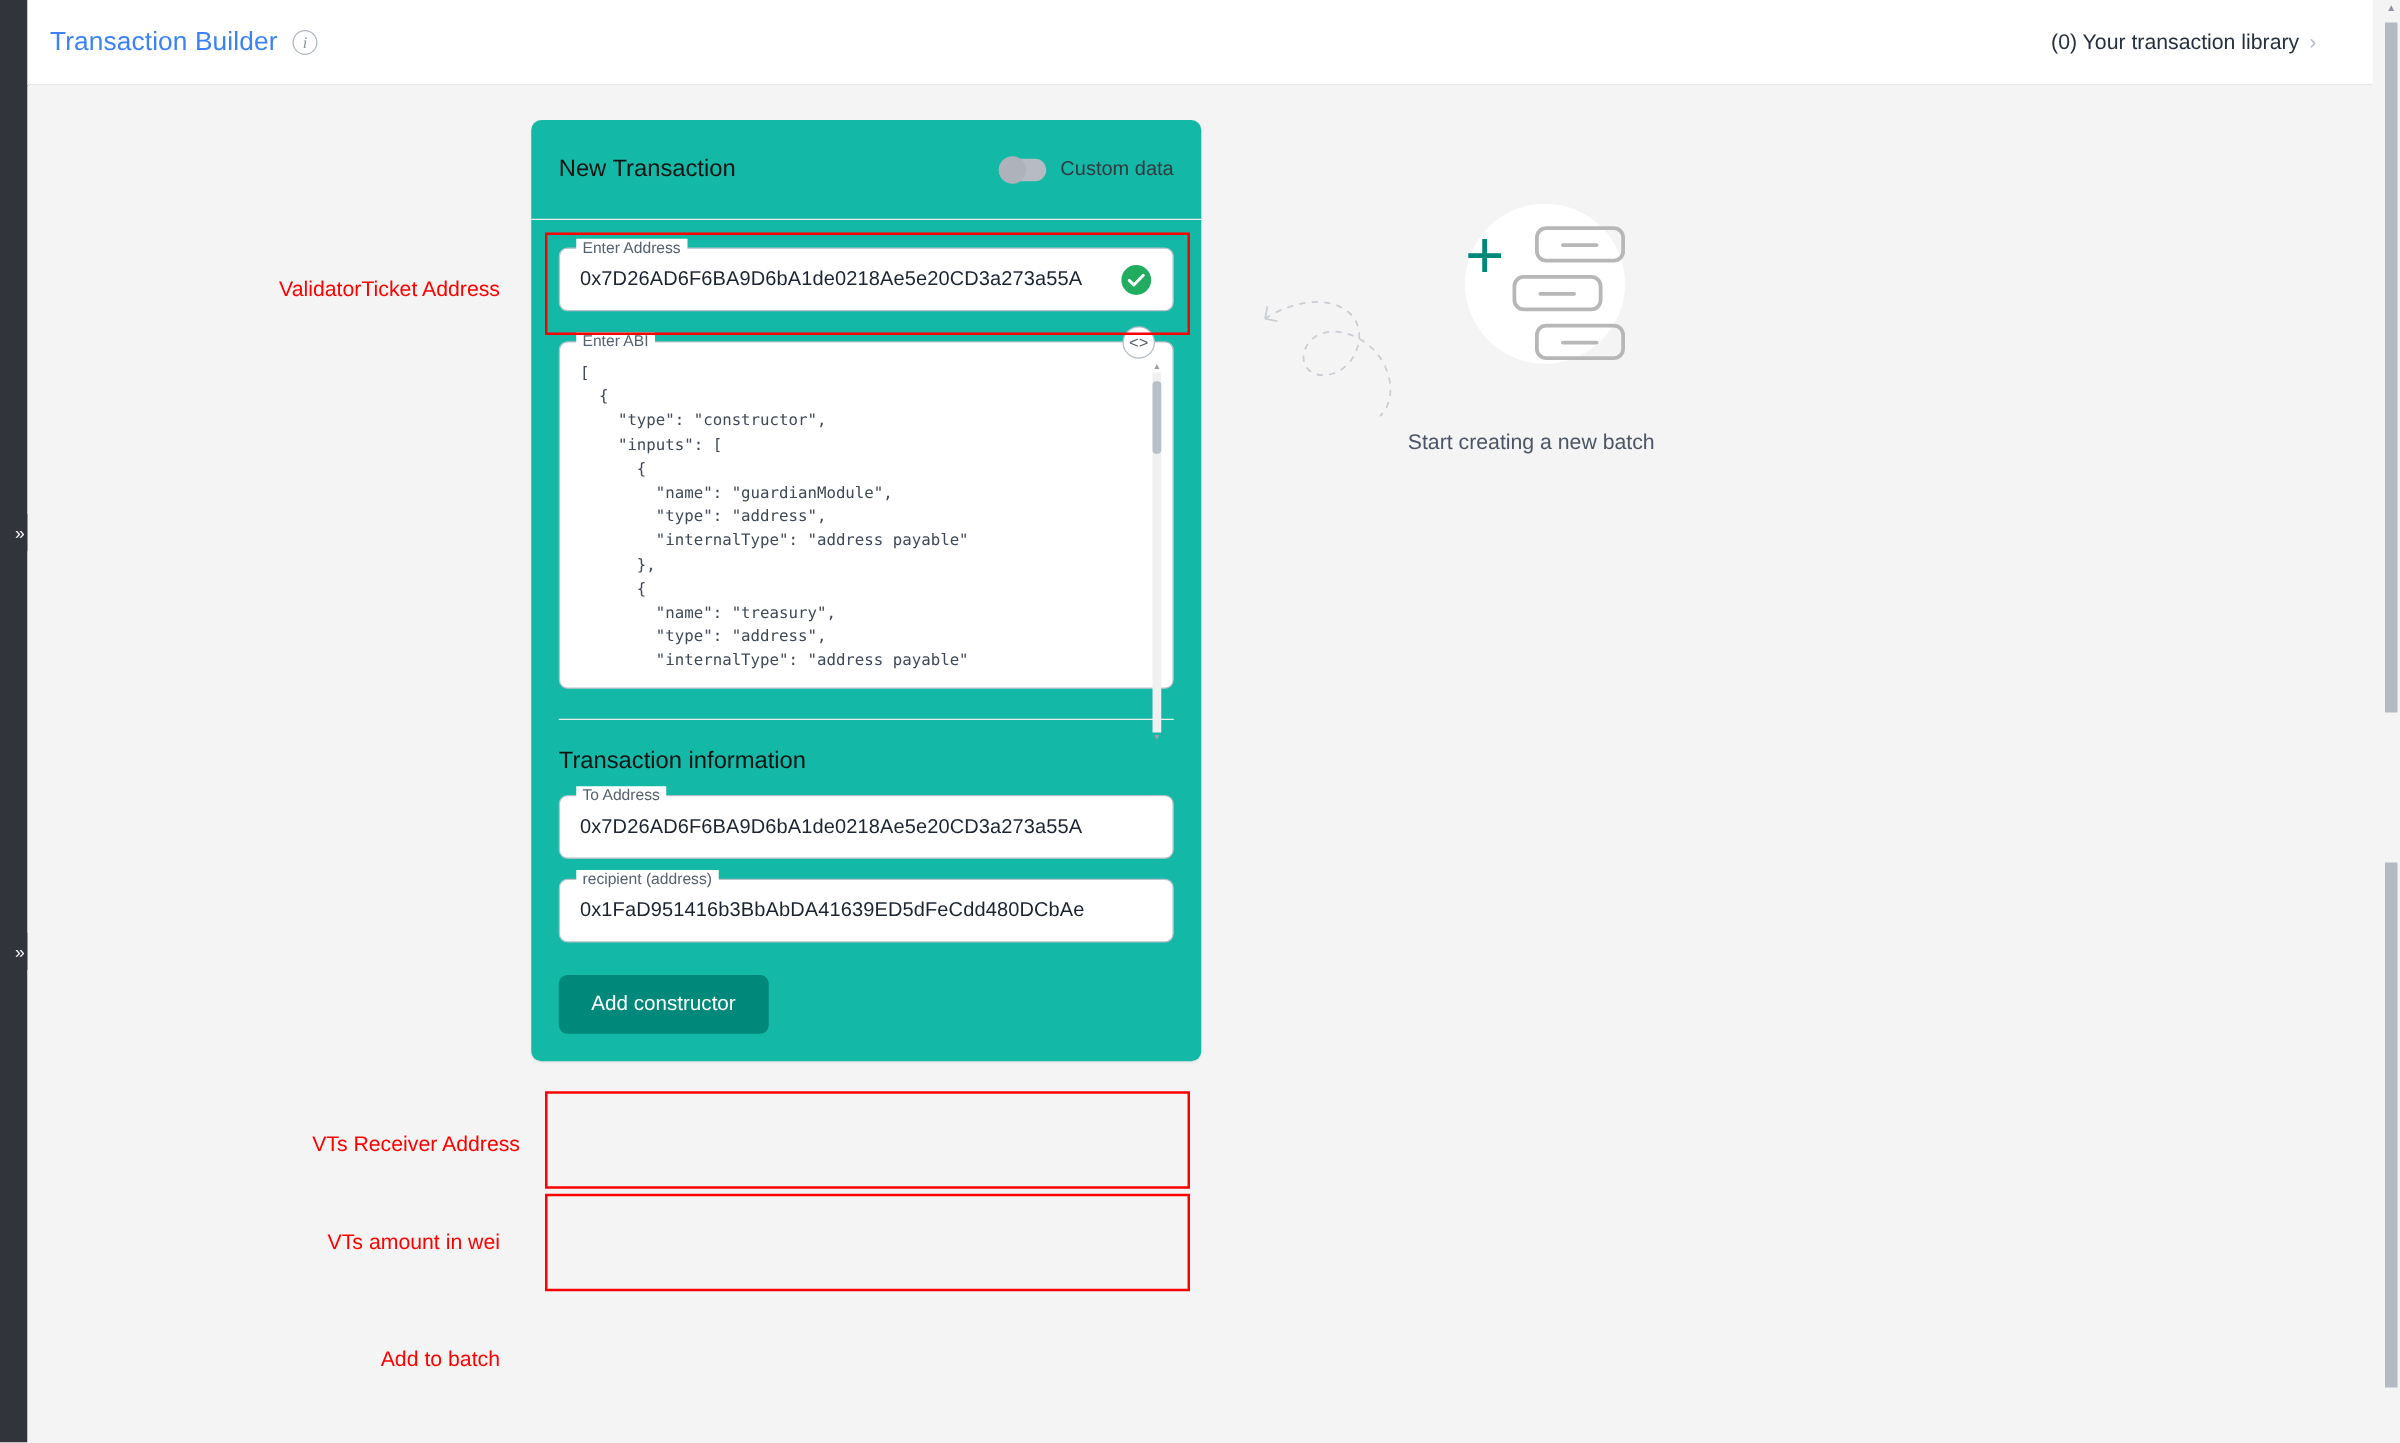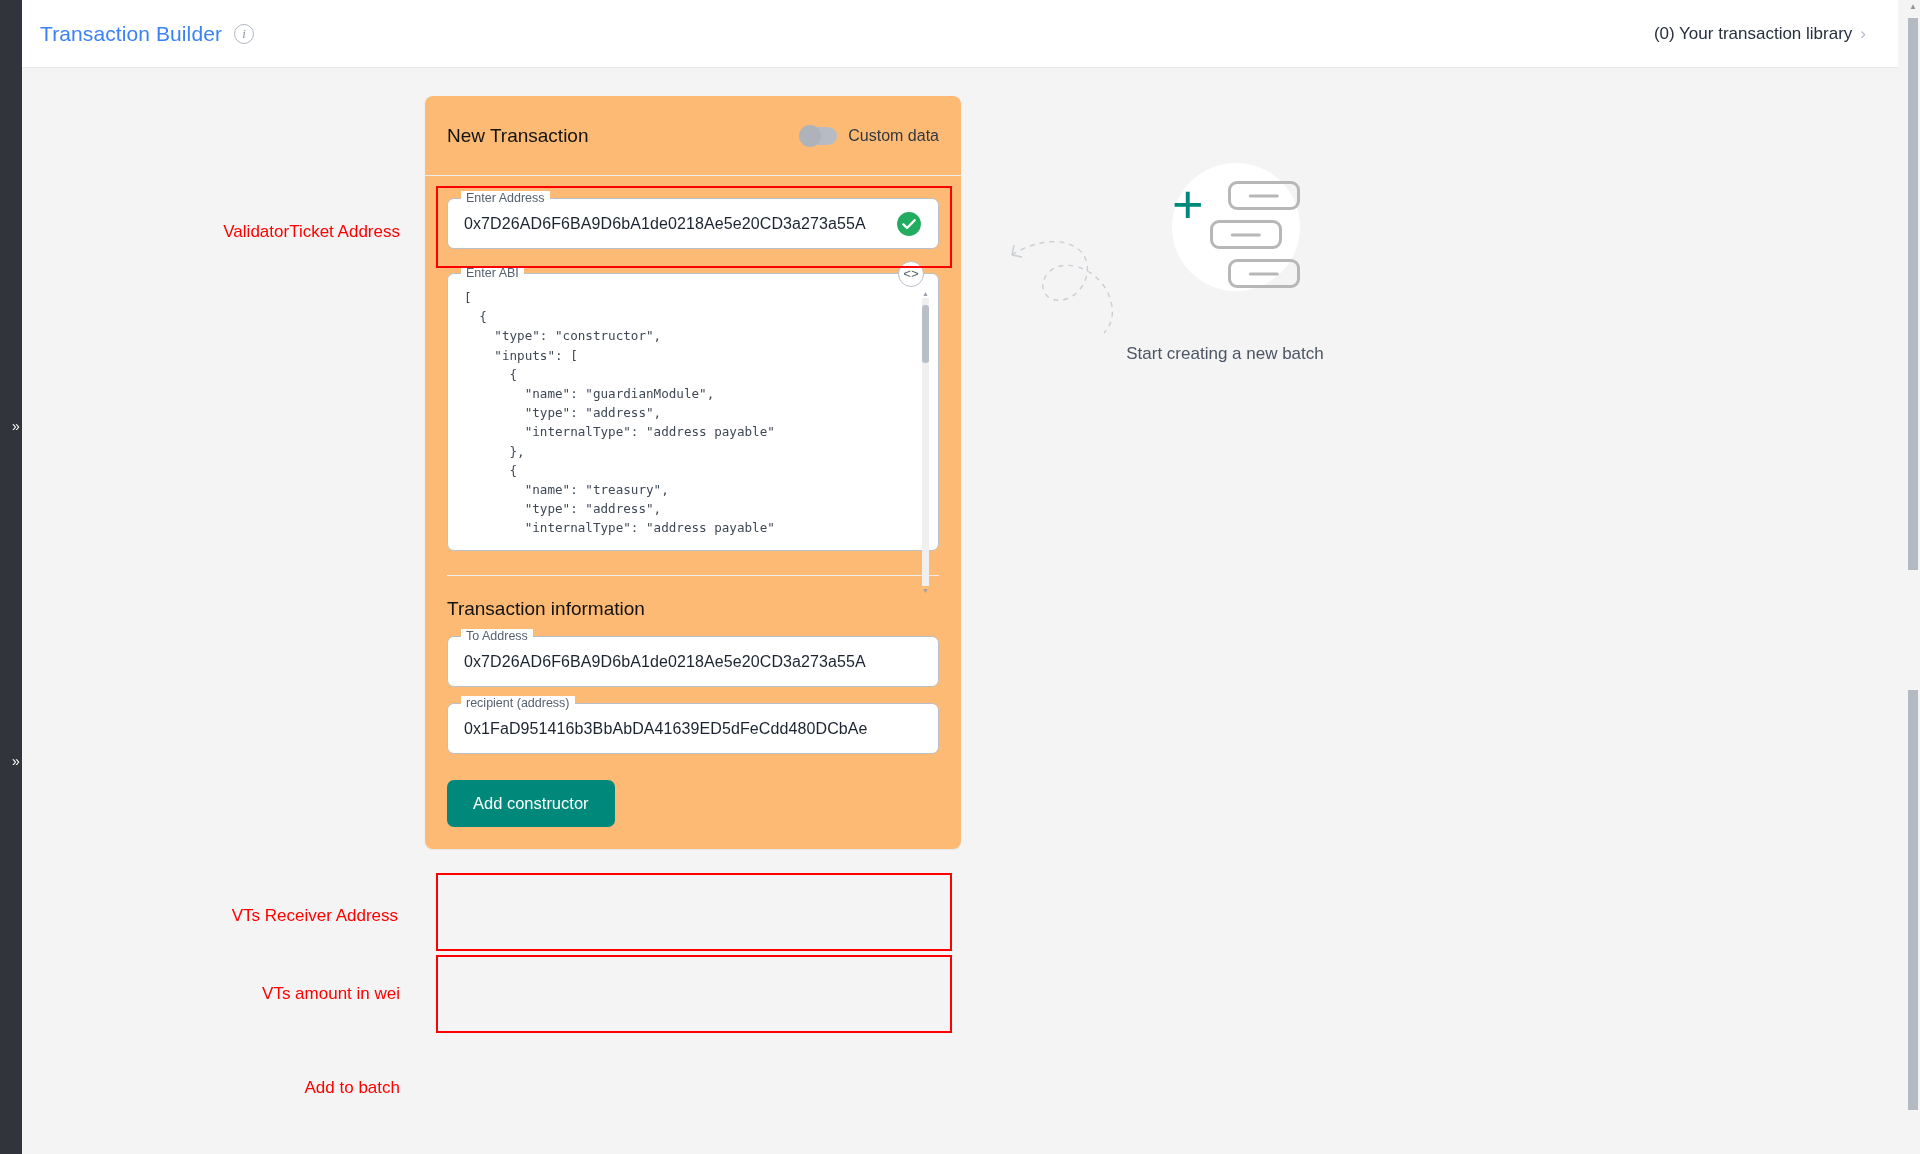--- a/index.html
+++ b/index.html
@@ -37,53 +37,53 @@
     letter-spacing: .1px;
   }
   .info-icon {
     margin-left: 12px; width: 20px; height: 20px; border-radius: 50%;
     border: 1.4px solid #b0b7c3; color: #8d95a1;
     font-size: 13px; font-style: italic;
     display: flex; align-items: center; justify-content: center;
     font-family: "Liberation Serif", serif;
   }
   .header-right {
-    margin-left: auto; margin-right: 32px;
+    margin-left: auto; margin-right: 45px;
     display: flex; align-items: center; gap: 8px;
     color: #26303e; font-size: 17px; cursor: pointer;
   }
   .chev-right { color: #b4bcc6; font-size: 17px; }
 
   
   .main {
     position: absolute; left: 22px; top: 69px;
     width: 1876px; height: 1085px; background: #f4f4f4;
   }
 
   
   .annot {
     position: absolute; color: #ff0000; font-size: 17px;
     text-align: right; font-family: Liberation Sans, sans-serif;
   }
   .a-validator { left: 150px; top: 222px; width: 250px; }
-  .a-receiver  { left: 148px; top: 906px; width: 250px; }
+  .a-receiver  { left: 166px; top: 906px; width: 250px; }
   .a-amount    { left: 150px; top: 984px; width: 250px; }
   .a-batch     { left: 150px; top: 1078px; width: 250px; }
 
   .redbox {
     position: absolute; border: 2.5px solid #ff0000; pointer-events: none;
   }
   .rb-addr  { left: 436px; top: 186px;  width: 516px; height: 82px; }
   .rb-recip { left: 436px; top: 873px;  width: 516px; height: 78px; }
   .rb-amt   { left: 436px; top: 955px;  width: 516px; height: 78px; }
 
   
   .card {
     position: absolute; left: 425px; top: 96px; width: 536px;
-    background: #fdba74; border-radius: 8px;
+    background: #14b8a6; border-radius: 8px;
     box-shadow: 0 1px 2px rgba(0,0,0,.06);
   }
   .card-top { height: 80px; border-bottom: 1px solid #ededed;
               display: flex; align-items: center; padding: 0 22px; }
   .card-title { font-size: 19px; color: #121312; }
   .toggle-wrap { margin-left: auto; display: flex; align-items: center; gap: 11px; }
   .toggle {
     width: 38px; height: 18px; border-radius: 9px; background: #b7bcc4;
     position: relative; cursor: pointer;
   }

